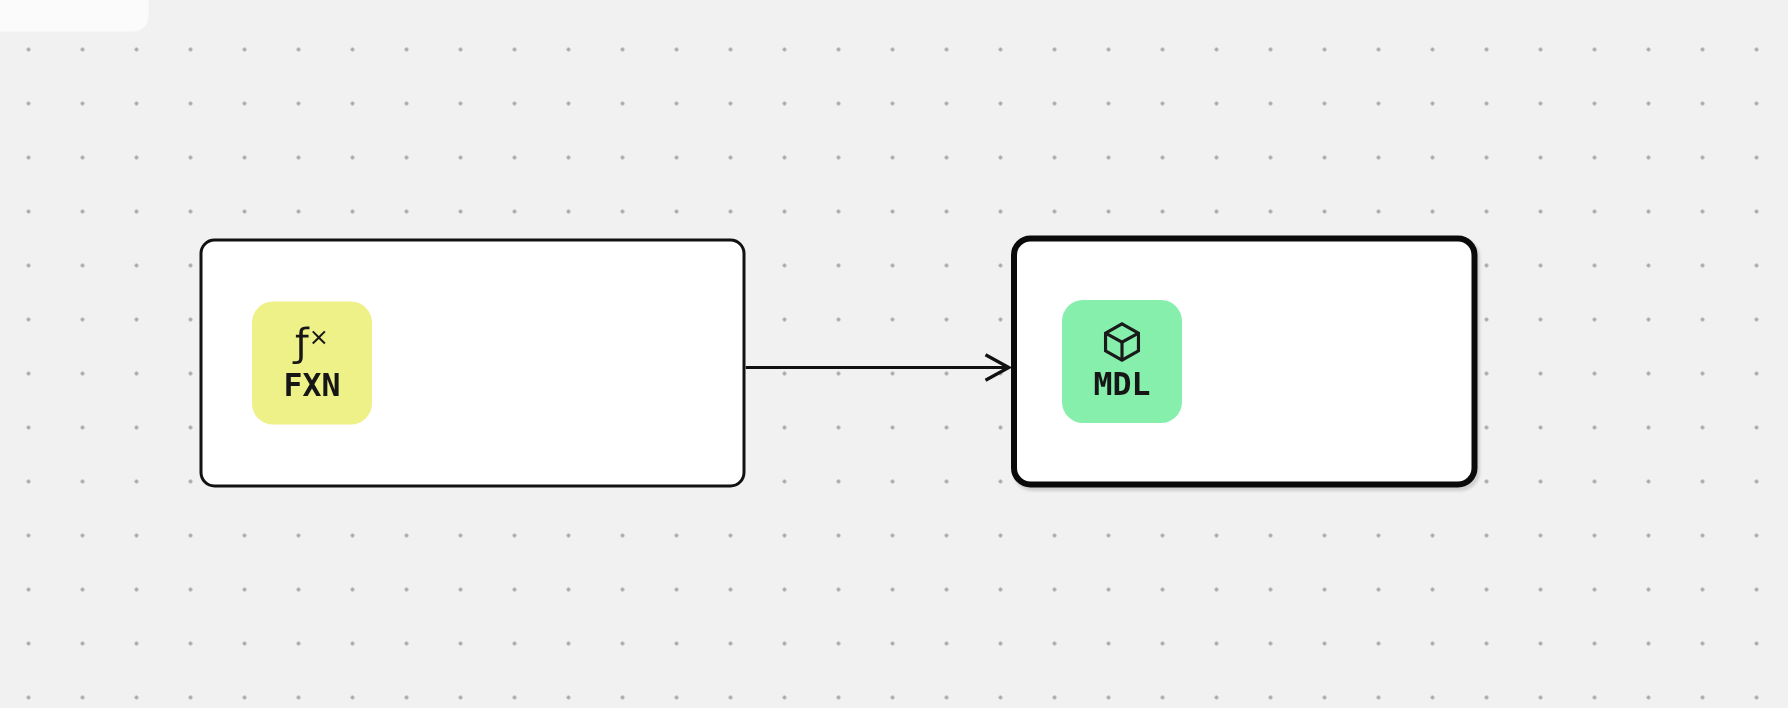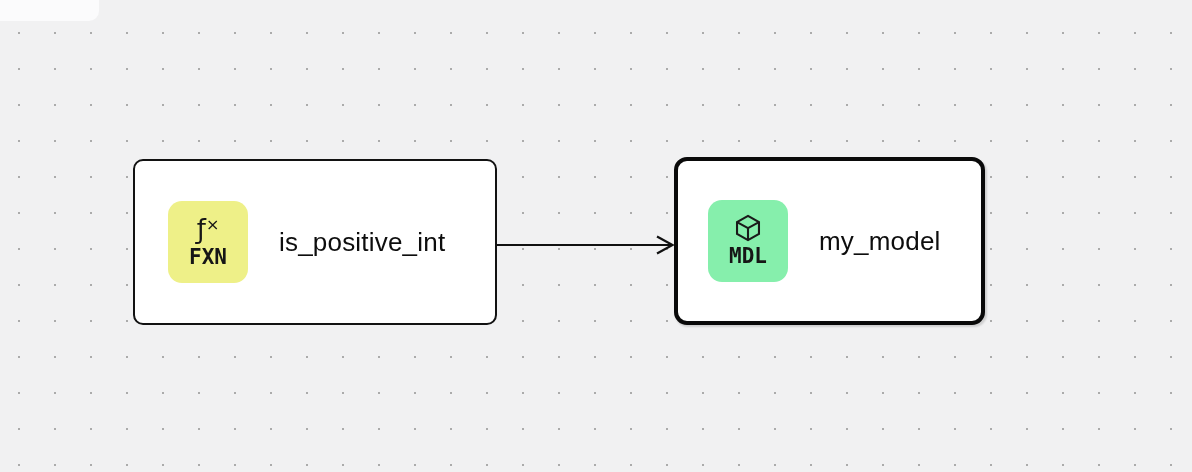--- a/index.html
+++ b/index.html
@@ -76,30 +76,28 @@
   </svg>
 
   <div class="node node-fn">
     <div class="badge badge-fxn">
       <div class="badge-symbol">
         <span>ƒ</span>
           <span class="sym-x">×</span>
       </div>
       <div class="badge-tag">FXN</div>
     </div>
-    <div class="node-label">is_positive_int</div>
   </div>
 
   <div class="node node-mdl">
     <div class="badge badge-mdl">
       <div class="cube-icon-wrap">
         <svg width="28" height="28" viewBox="0 0 24 24" fill="none" stroke="#1a1a1a" stroke-width="1.8" stroke-linejoin="miter">
           <path d="M12 1.6 L21.4 6.9 L21.4 17.1 L12 22.4 L2.6 17.1 L2.6 6.9 Z"></path>
           <path d="M2.6 6.9 L12 12.1 L21.4 6.9"></path>
           <path d="M12 12.1 L12 22.4"></path>
         </svg>
       </div>
       <div class="badge-tag">MDL</div>
     </div>
-    <div class="node-label">my_model</div>
   </div>
 
 </div>
 
 </body></html>

